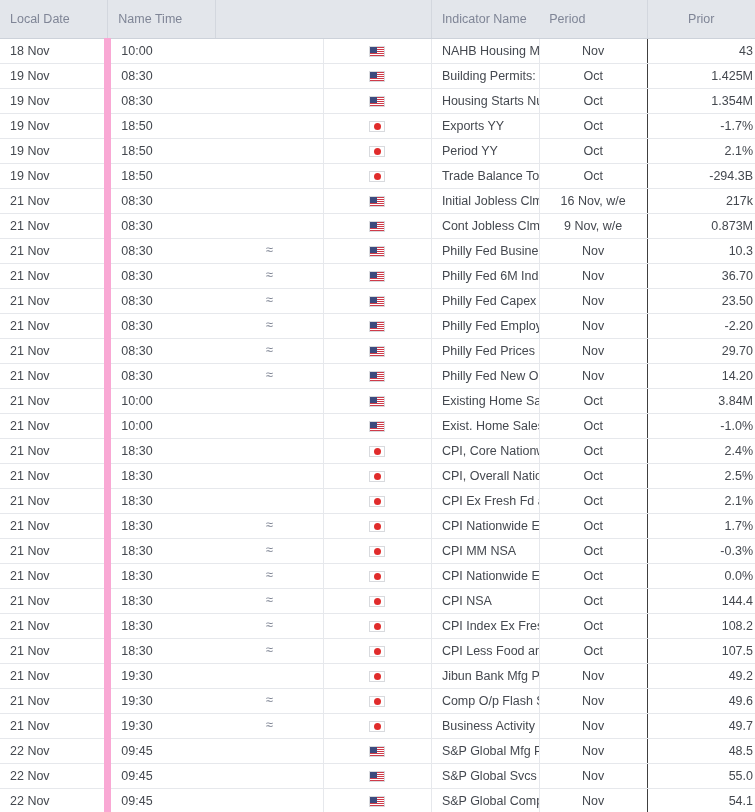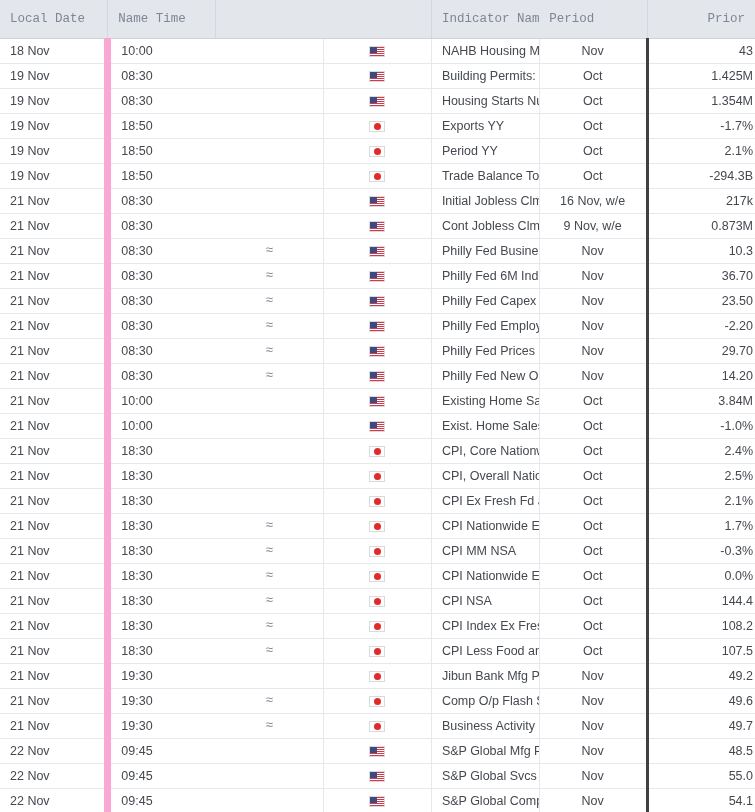--- a/index.html
+++ b/index.html
@@ -30,24 +30,23 @@
     color: #7f8596;
     font-weight: normal;
     font-size: 12.5px;
     padding: 0 10px;
     vertical-align: middle;
     border-right: 1px solid #d3d7de;
     border-bottom: 1px solid #cdd2da;
     text-align: left;
     white-space: nowrap;
     overflow: hidden;
-    font-family: Liberation Mono, monospace;
   }
   thead th.h-period { }
-  thead th.h-prior  { text-align: right; border-right: none; }
+  thead th.h-prior  { text-align: center; border-right: none; }
   thead th.h-flag   { padding: 0; }
   thead th.h-wave   { padding: 0; border-right: none; }
   thead th.h-name   { border-right: none; }
 
   
   tbody tr.data-row { height: 25px; }
   tbody td {
     height: 25px;
     padding: 0 10px;
     vertical-align: middle;
@@ -55,21 +54,21 @@
     color: #44484f;
     white-space: nowrap;
     overflow: hidden;
     background: #ffffff;
   }
   td.c-date  { width: 108px; }
   td.c-time  { width: 62px; border-right: none; padding-right: 2px; }
   td.c-wave  { width: 25px; padding: 0; text-align: center; border-right: 1px solid #e6e8ec; }
   td.c-flag  { width: 33px; padding: 0; text-align: center; border-right: 1px solid #e6e8ec; }
   td.c-name  { width: 307px; border-right: 1px solid #e6e8ec; }
-  td.c-period{ width: 92px; text-align: center; border-right: 3px solid #404040; }
+  td.c-period{ width: 92px; text-align: center; border-right: 1px solid #404040; }
   td.c-prior { width: 128px; text-align: right; padding-right: 2px; }
 
   
   td.c-date  { border-right: 7px solid #f9a8d4; }
 
   .wave-icon {
     display: inline-block;
     color: #7a8090;
     font-size: 13px;
     line-height: 1;

